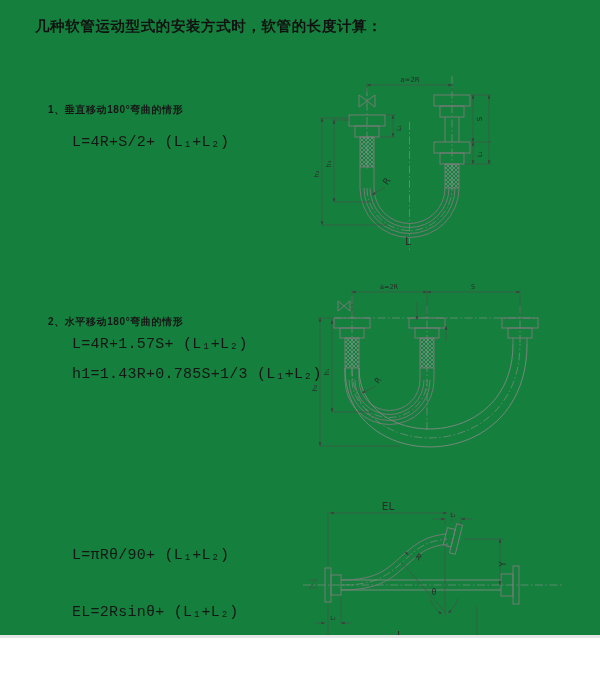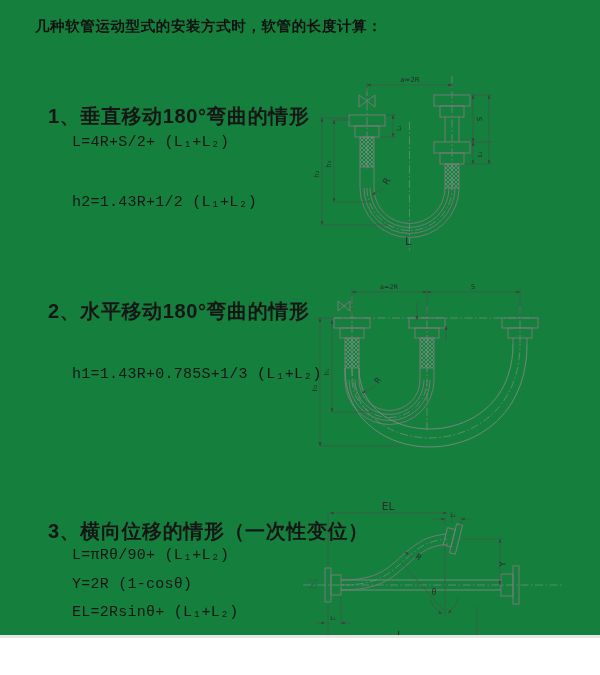--- a/index.html
+++ b/index.html
@@ -1,48 +1,46 @@
 <!DOCTYPE html>
 <html><head>
 <meta charset="utf-8">
 <style>
   html,body{margin:0;padding:0;background:#fff;}
   .page{position:relative;width:600px;height:638px;background:#15803d;
         font-family:"Liberation Sans","DejaVu Sans",sans-serif;color:#1a1a1a;overflow:hidden;
         border-bottom:3px solid #e6e6e6;box-sizing:border-box;}
   .t{position:absolute;white-space:nowrap;}
   .title{font-size:14.5px;font-weight:700;letter-spacing:0.6px;color:#111;}
-  .sec-heading{font-size:20px;font-weight:700;letter-spacing:0.6px;color:#161616;}
+  .sec-heading{font-size:10px;font-weight:700;letter-spacing:0.6px;color:#161616;}
   .formula{font-size:15px;font-weight:500;letter-spacing:0.25px;color:#161616;
            font-family:Liberation Mono, monospace;}
   .fig{position:absolute;}
   svg text{font-family:"DejaVu Sans",sans-serif;fill:#2a2a2a;}
   .geo{stroke:#7b7b7b;stroke-width:0.9;fill:none;}
   .geo2{stroke:#8a8a8a;stroke-width:0.8;fill:none;}
   .dim{stroke:#4a4a4a;stroke-width:0.6;fill:none;}
   .cl{stroke:#8f8f8f;stroke-width:0.6;fill:none;stroke-dasharray:8 2.5 1.5 2.5;}
   .braid{stroke:#7b7b7b;stroke-width:0.9;}
 </style>
 </head>
 <body>
 
 <div class="page">
 
   <div class="t title" style="left:35px;top:17px">几种软管运动型式的安装方式时，软管的长度计算：</div>
 
   <div class="t sec-heading" style="left:48px;top:103px">1、垂直移动180°弯曲的情形</div>
   <div class="t formula" style="left:72px;top:134px">L=4R+S/2+ (L₁+L₂)</div>
-  <div class="t formula" style="left:72px;top:194px">h2=1.43R+1/2 (L₁+L₂)</div>
-
-  <div class="t sec-heading" style="left:48px;top:298px">2、水平移动180°弯曲的情形</div>
+
+  <div class="t sec-heading" style="left:48px;top:315px">2、水平移动180°弯曲的情形</div>
+  <div class="t formula" style="left:72px;top:336px">L=4R+1.57S+ (L₁+L₂)</div>
   <div class="t formula" style="left:72px;top:366px">h1=1.43R+0.785S+1/3 (L₁+L₂)</div>
 
-  <div class="t sec-heading" style="left:48px;top:518px">3、横向位移的情形（一次性变位）</div>
   <div class="t formula" style="left:72px;top:547px">L=πRθ/90+ (L₁+L₂)</div>
-  <div class="t formula" style="left:72px;top:576px">Y=2R (1-cosθ)</div>
   <div class="t formula" style="left:72px;top:604px">EL=2Rsinθ+ (L₁+L₂)</div>
 
   <svg class="fig" style="left:300px;top:70px" width="300" height="200" viewBox="0 0 300 200">
     <defs>
       <pattern id="hx1" width="4" height="4" patternUnits="userSpaceOnUse">
         <path d="M0,0L4,4M0,4L4,0" stroke="#9a9a9a" stroke-width="0.55"></path>
       </pattern>
       <marker id="ar1" viewBox="0 0 10 10" refX="9.5" refY="5" markerWidth="6.5" markerHeight="6.5" orient="auto-start-reverse">
         <path d="M0,1.6L10,5L0,8.4z" fill="#3c3c3c"></path>
       </marker>

